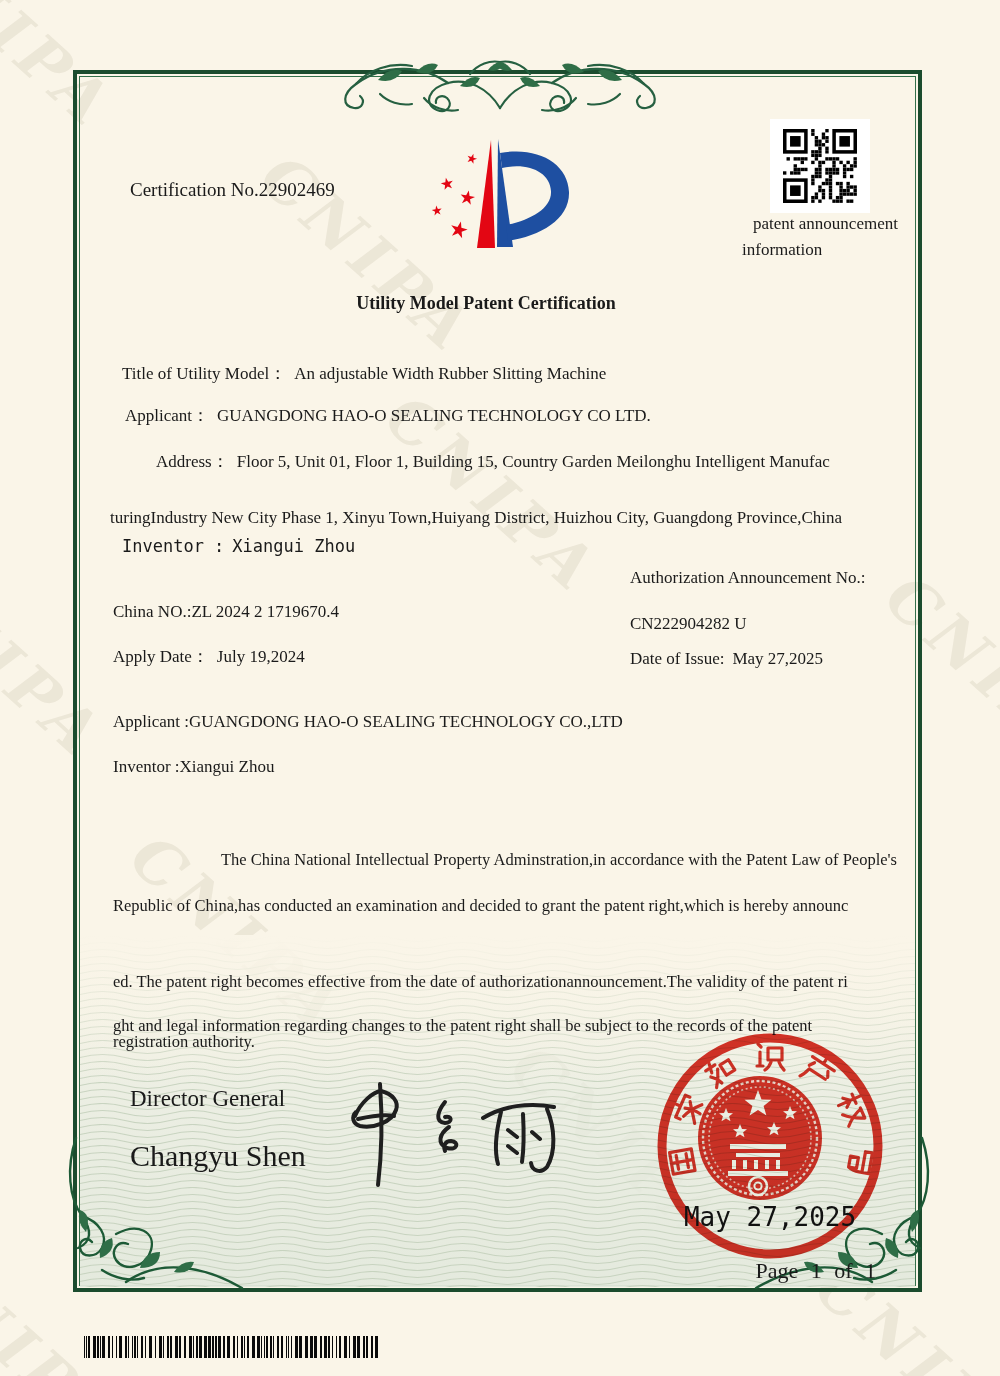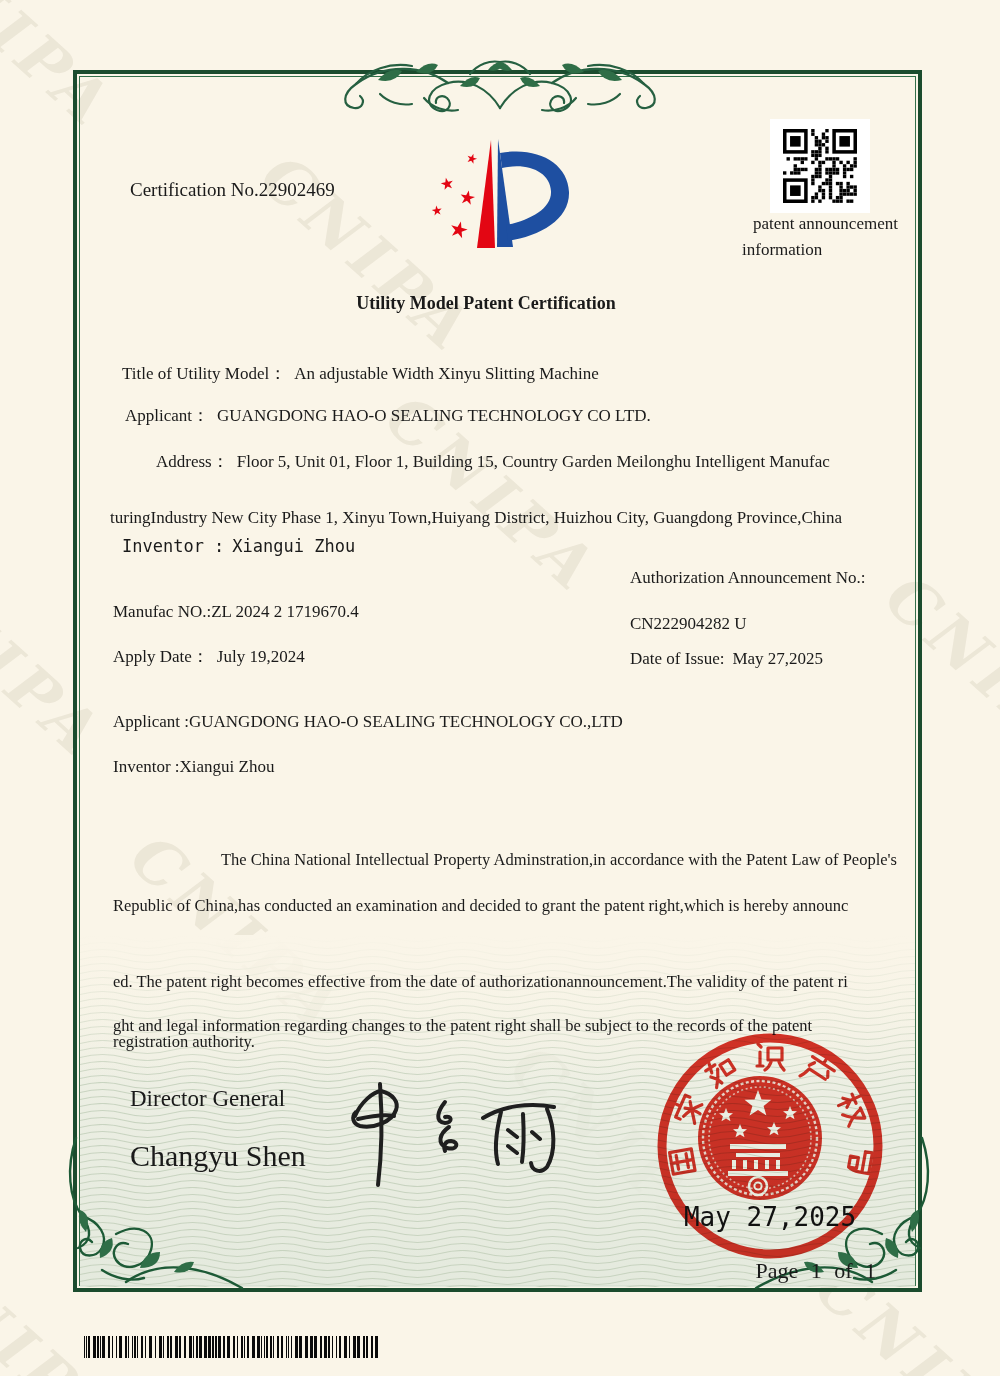--- a/index.html
+++ b/index.html
@@ -296,36 +296,36 @@
       <rect x="3.5238095238095237" y="52.857142857142854" width="17.61904761904762" height="17.61904761904762" fill="#fff"></rect>
       <rect x="7.0476190476190474" y="56.38095238095238" width="10.571428571428571" height="10.571428571428571" fill="#000"></rect>
     </svg>
 </div>
 <div class="abs qr-caption" style="left:737px;top:214px;margin-left:16px;">patent announcement</div>
 <div class="abs qr-caption" style="left:742px;top:240px;">information</div>
 
 <div class="abs doc-title">Utility Model Patent Certification</div>
 
 <div class="line" style="left:122px;top:362px;">
-  <span class="lbl">Title of Utility Model：</span><span>An adjustable Width Xinyu Slitting Machine</span>
+  <span class="lbl">Title of Utility Model：</span><span>An adjustable Width Rubber Slitting Machine</span>
 </div>
 <div class="line" style="left:125px;top:404px;">
   <span class="lbl">Applicant：</span><span>GUANGDONG HAO-O SEALING TECHNOLOGY CO LTD.</span>
 </div>
 <div class="line" style="left:113px;top:450px;margin-left:43px;">
   <span class="lbl">Address：</span><span>Floor 5, Unit 01, Floor 1, Building 15, Country Garden Meilonghu Intelligent Manufac</span>
 </div>
 <div class="line" style="left:110px;top:508px;">
   <span>turingIndustry New City Phase 1, Xinyu Town,Huiyang District, Huizhou City, Guangdong Province,China</span>
 </div>
 <div class="line mono" style="left:122px;top:536px;">
   <span class="lbl">Inventor :</span><span>Xiangui Zhou</span>
 </div>
 <div class="line" style="left:113px;top:602px;">
-  <span>Manufac NO.:</span><span>ZL 2024 2 1719670.4</span>
+  <span>China NO.:</span><span>ZL 2024 2 1719670.4</span>
 </div>
 <div class="line" style="left:113px;top:645px;">
   <span class="lbl">Apply Date：</span><span>July 19,2024</span>
 </div>
 <div class="line" style="left:630px;top:568px;">
   <span>Authorization Announcement No.:</span>
 </div>
 <div class="line" style="left:630px;top:614px;">
   <span>CN222904282 U</span>
 </div>

